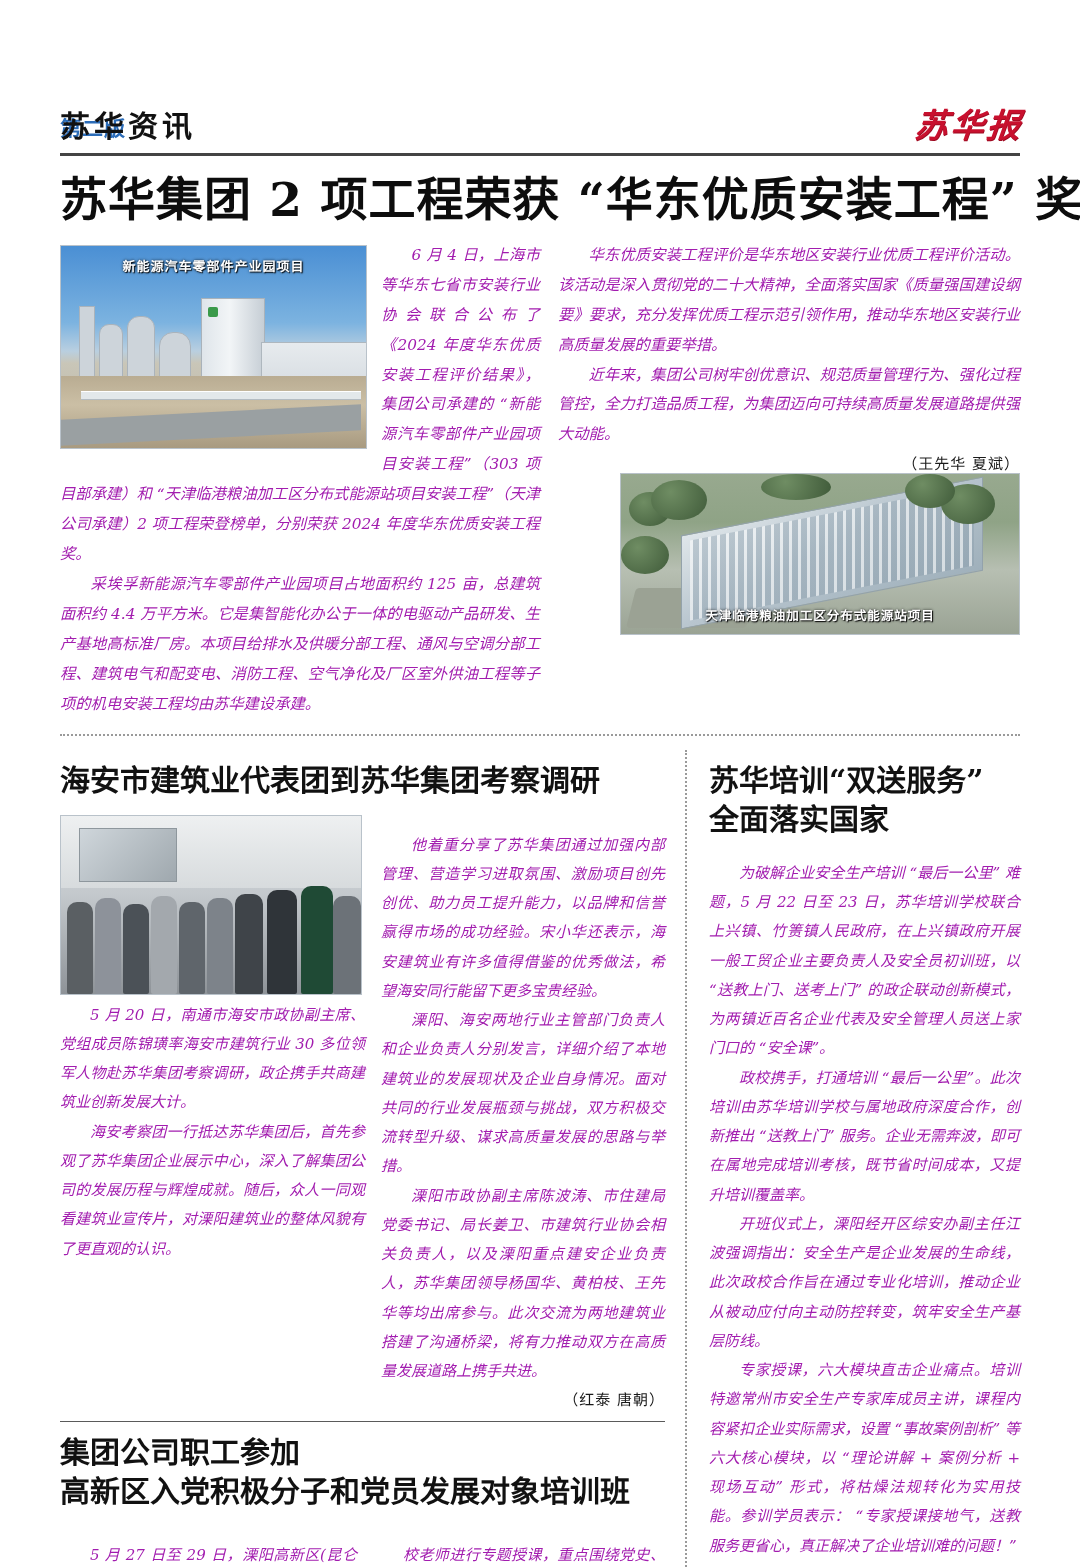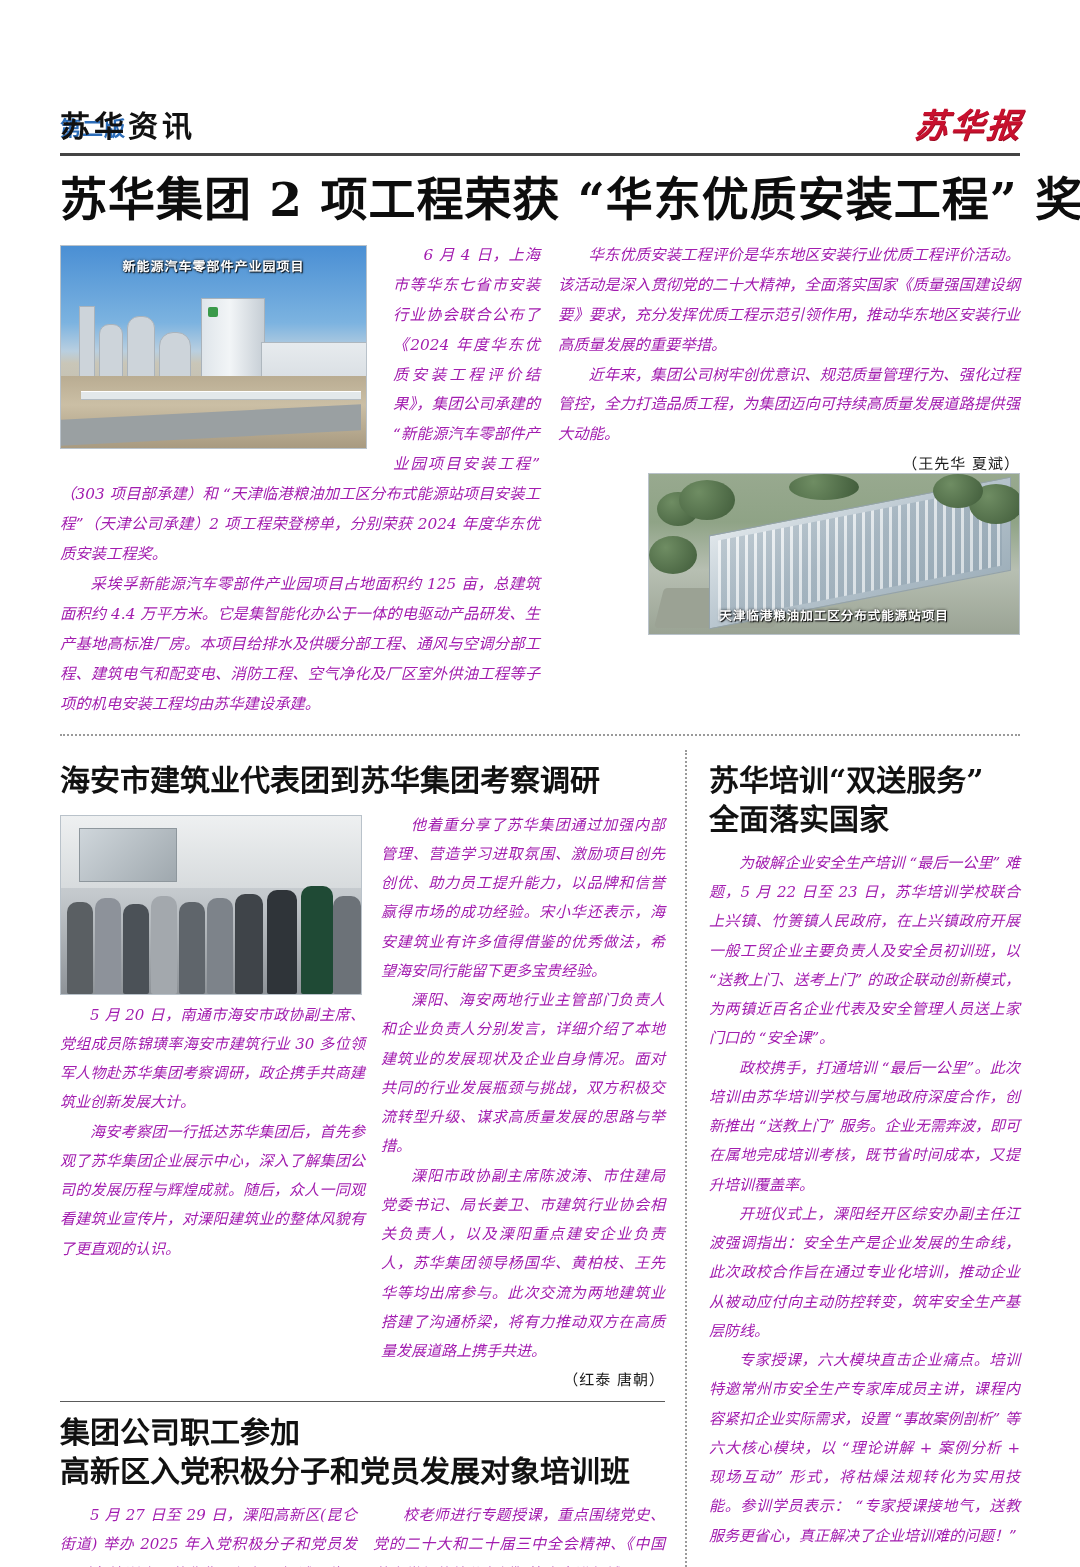--- a/index.html
+++ b/index.html
@@ -142,21 +142,21 @@
     letter-spacing: 1px;
     text-shadow: 0 0 3px rgba(0,0,0,.85), 1px 1px 1px rgba(0,0,0,.9);
     white-space: nowrap;
   }
 
   
   .photo-plant {
     float: left;
     width: 305px;
     height: 202px;
-    margin: 4px 26px 6px 0;
+    margin: 4px 14px 6px 0;
     background:
       linear-gradient(180deg,#4a8fd4 0%, #7cb3e0 38%, #b9cfe0 52%, #c9c6b8 58%, #b9b3a3 100%);
   }
   .photo-plant .cap { top: 10px; }
   .pp-sky { position:absolute; inset:0; }
   .pp-stack { position:absolute; background:#cdd4da; border:1px solid #aab3bb; }
   .pp-tower {
     position:absolute; left:140px; top:52px; width:62px; height:118px;
     background: linear-gradient(90deg,#dfe5ea,#f2f5f7 45%,#c6ced5);
     border:1px solid #a9b2ba;
@@ -182,20 +182,21 @@
     position:absolute; left:20px; bottom:48px; width:280px; height:7px;
     background:#e3e8ea; border-top:1px solid #fff; border-bottom:1px solid #b4bcc2;
   }
 
   
   .photo-aerial {
     width: 370px;
     height: 160px;
     margin-left: auto;
     background: linear-gradient(180deg,#98a98f 0%, #8fa386 30%, #b7bfb2 60%, #9aa394 100%);
+    padding-left: 28px;
   }
   .photo-aerial .cap { bottom: 10px; font-size: 12.5px; }
   .pa-roof {
     position:absolute; left:60px; top:32px; width:300px; height:92px;
     background: linear-gradient(160deg,#dfe6ea 0%, #b9c6cf 45%, #9fb0bb 100%);
     transform: skewY(-11deg);
     border:1px solid #93a2ab;
   }
   .pa-roof:before{
     content:""; position:absolute; inset:6px 8px;
@@ -248,21 +249,21 @@
   .lower-right { width: 335px; padding-left: 22px; box-sizing: border-box; }
 
   .a2-cols { display: flex; gap: 16px; }
   .a2-left { width: 305px; }
   .a2-right { width: 300px; }
 
   .a3-cols { display: flex; gap: 16px; margin-top: 4px; }
   .a3-left { width: 305px; }
   .a3-right { width: 300px; }
 
-  .body-text-sm { font-size: 15px; line-height: 1.95; }
+  .body-text-sm { font-size: 15px; line-height: 1.95; margin-top: 20px; }
 </style>
 </head>
 <body>
 
 <div class="page">
 
   <div class="masthead">
     <div class="page-number">第二版</div>
     <div class="masthead-title">苏华资讯</div>
     <div class="logo">

